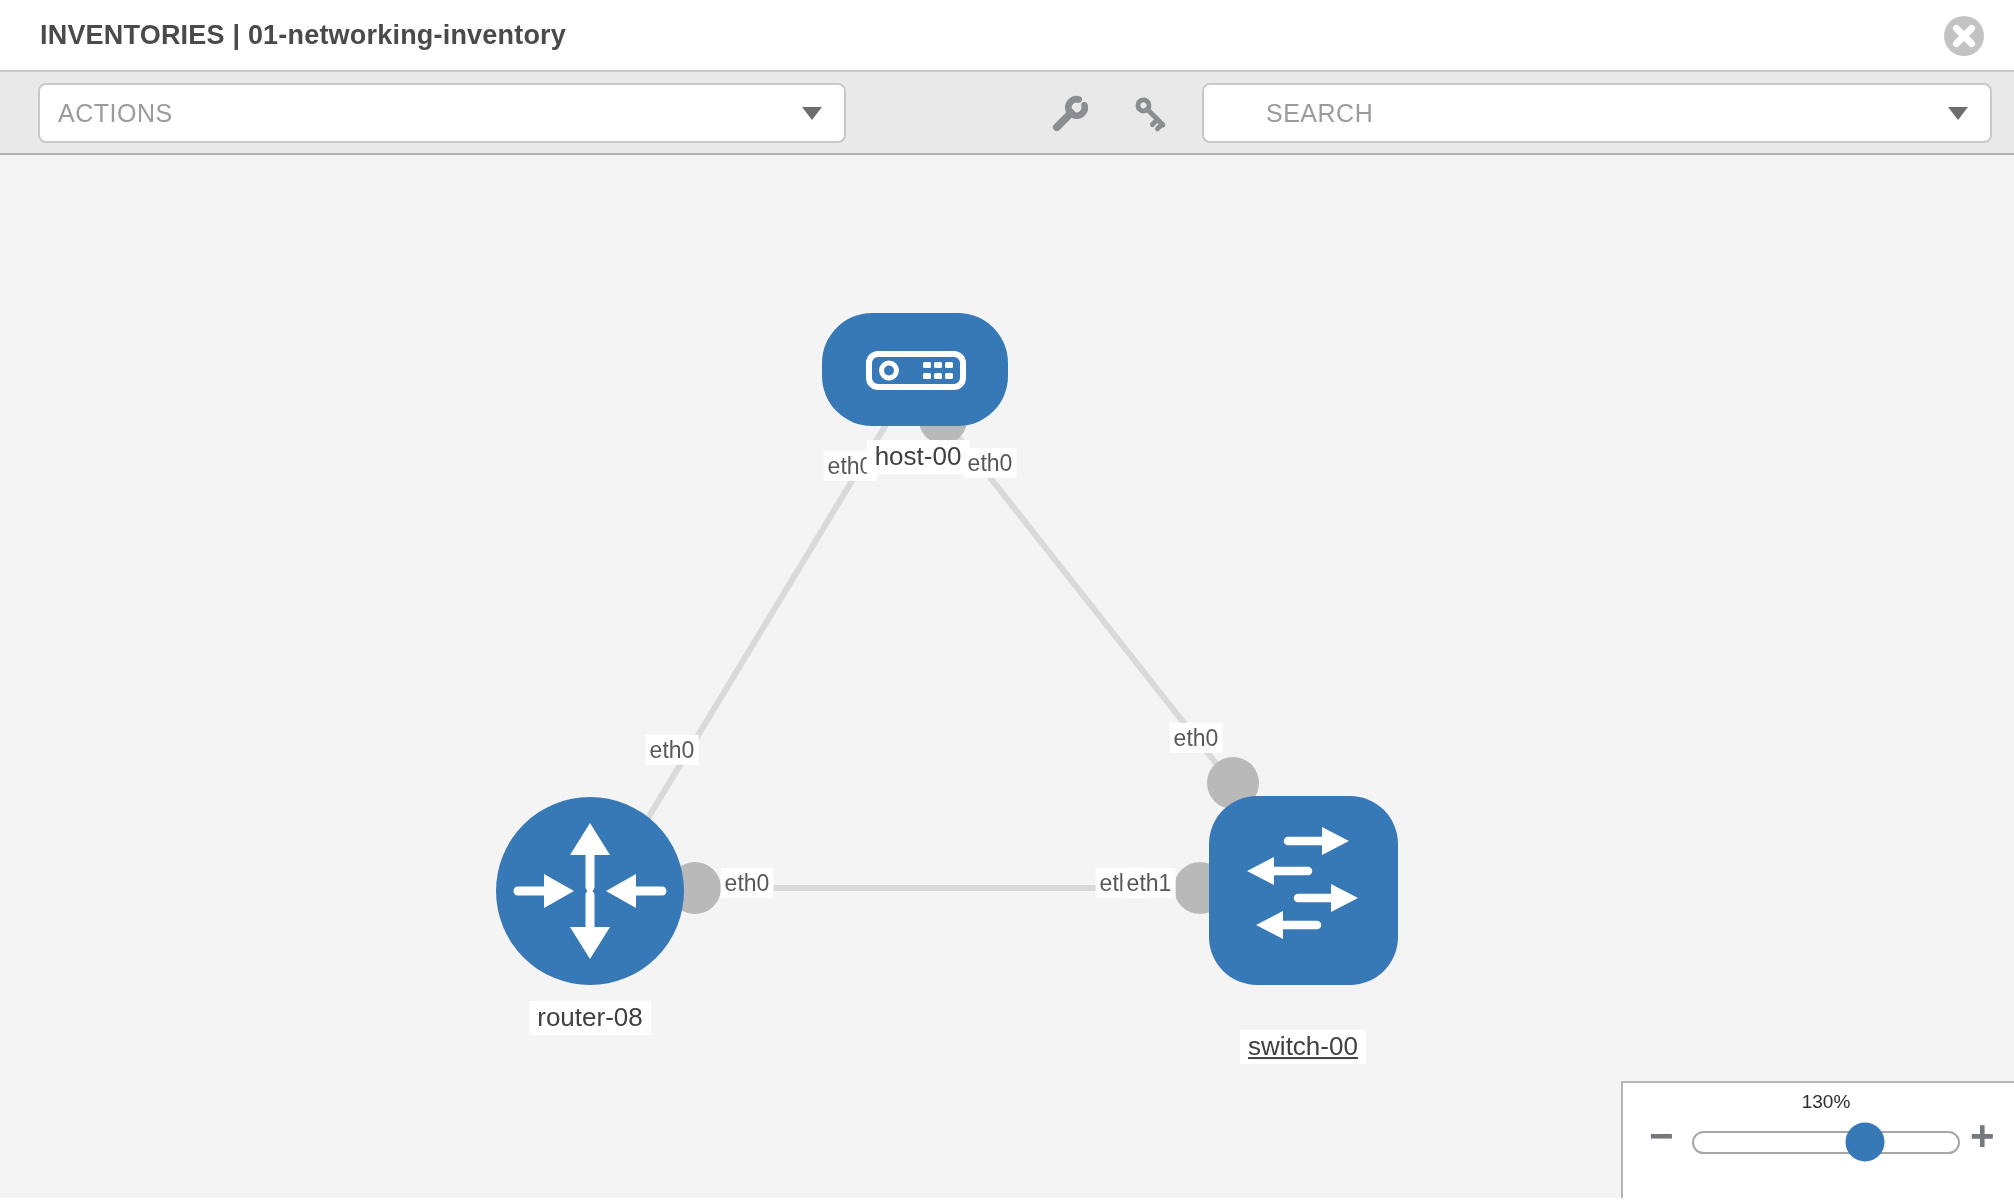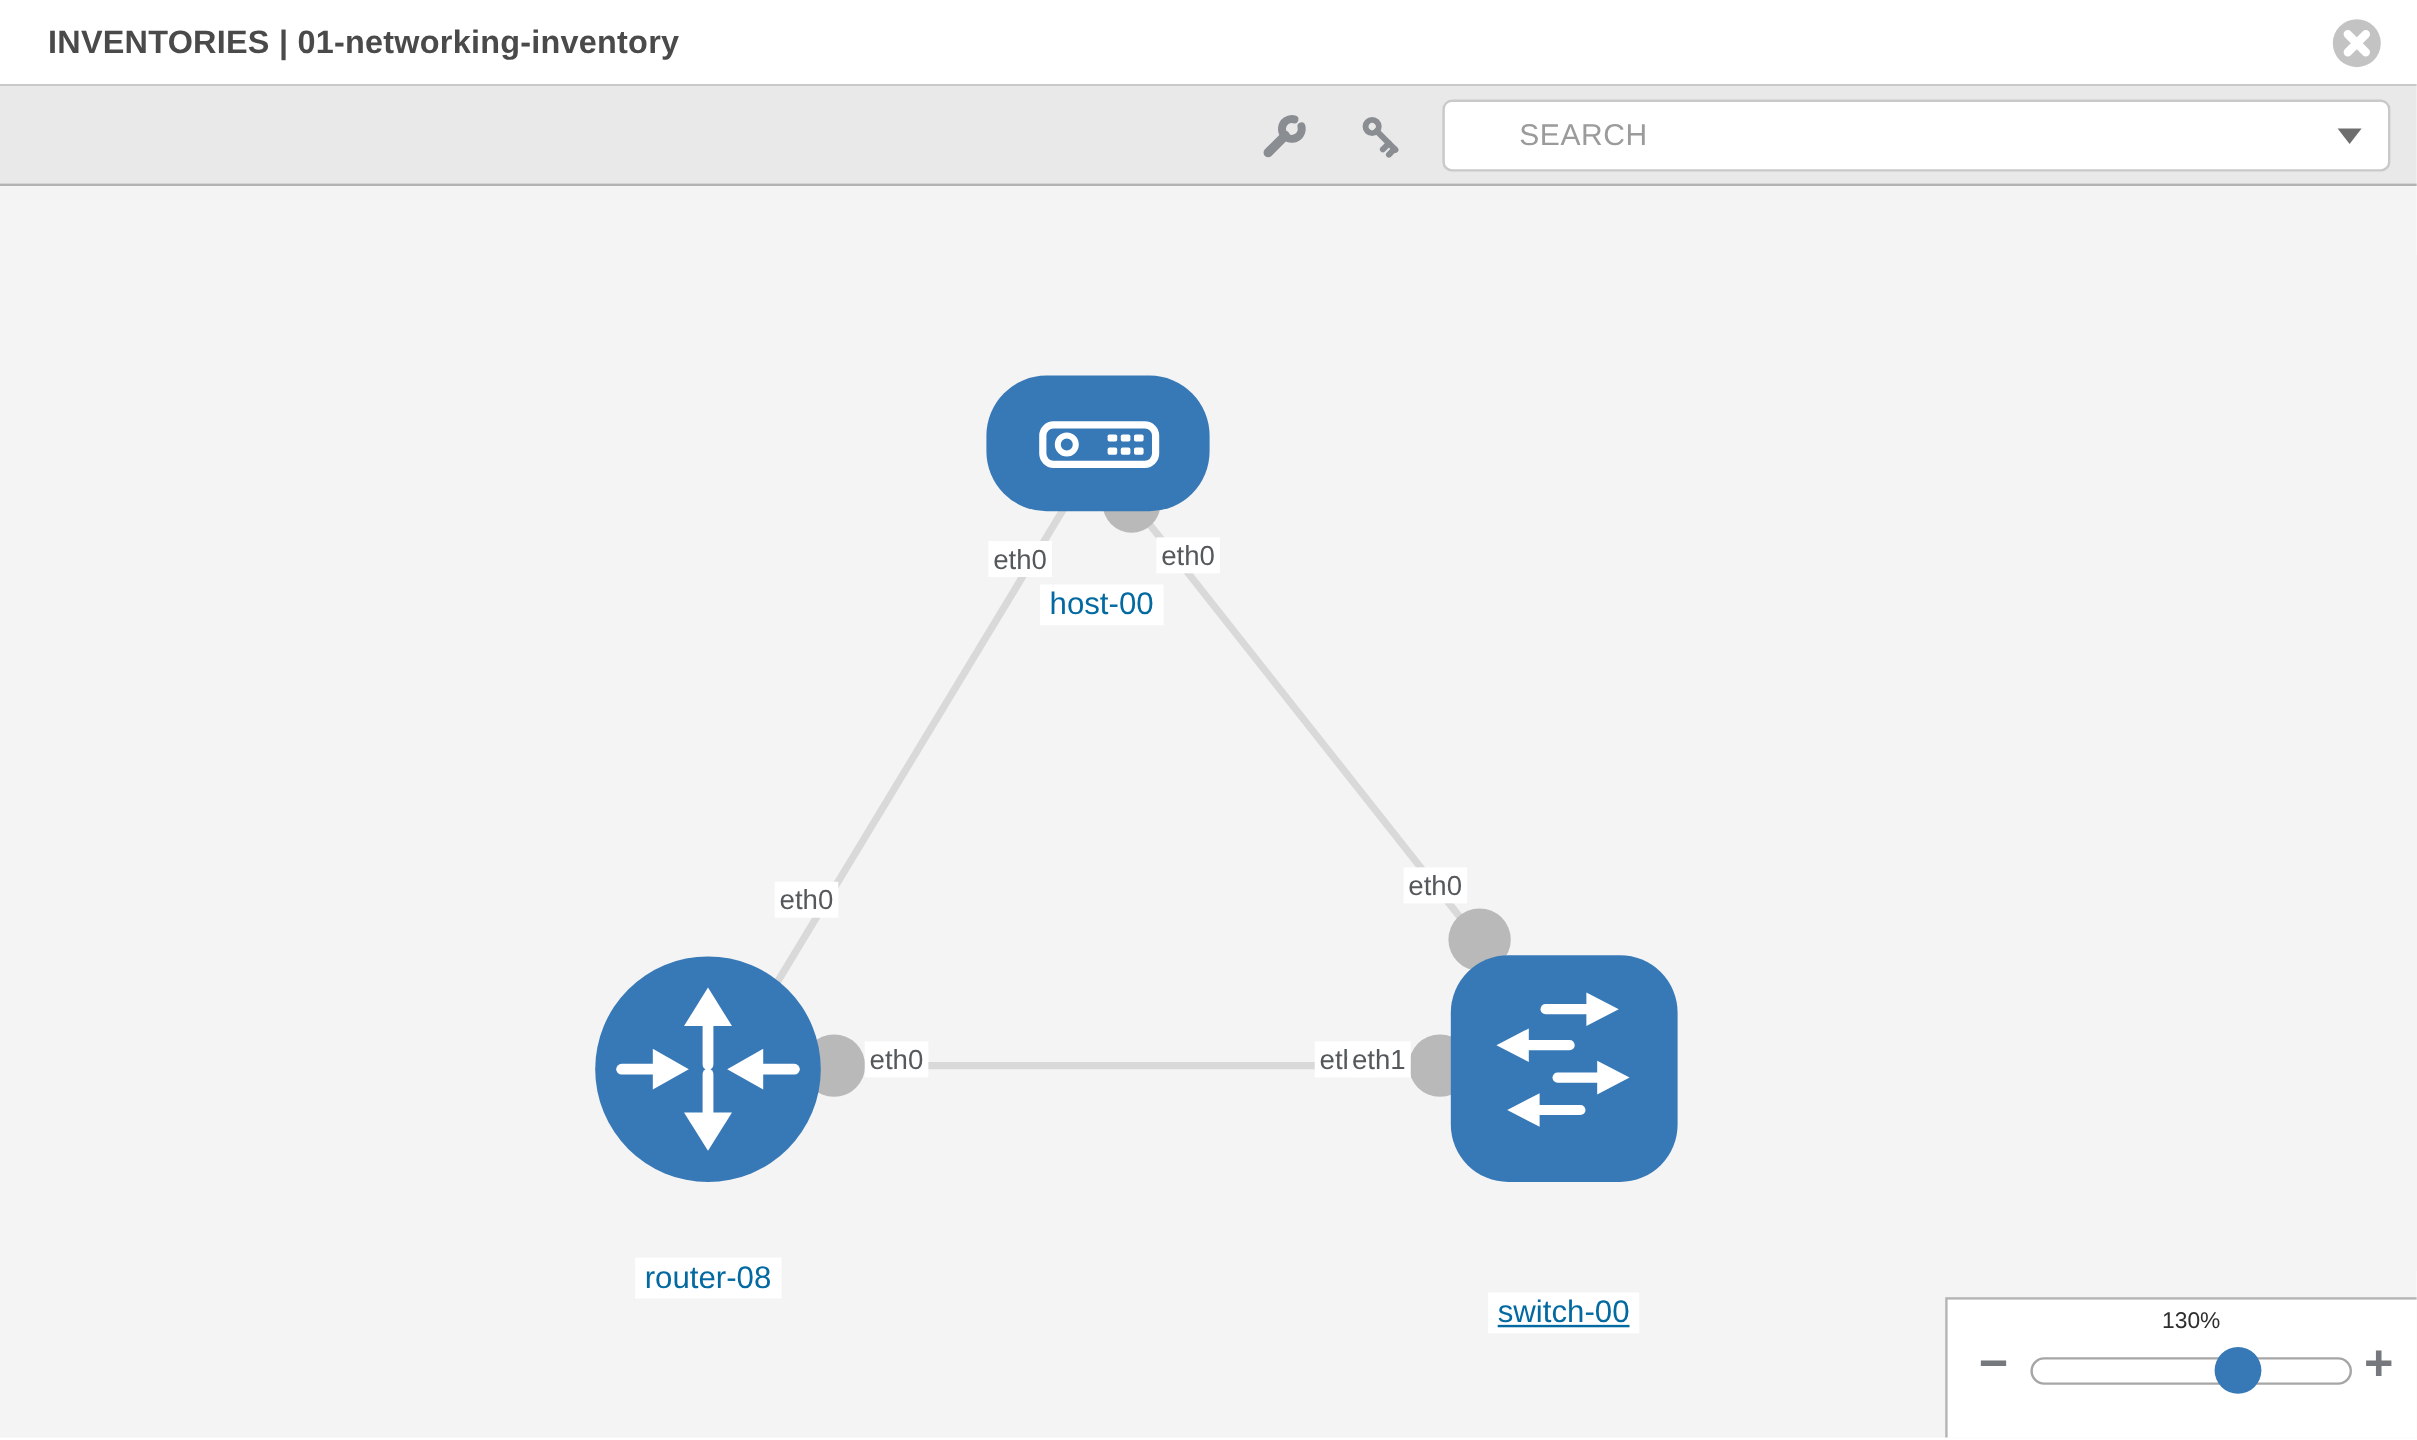--- a/index.html
+++ b/index.html
@@ -21,21 +21,21 @@
   .tool-ico { position:absolute; top:20px; width:44px; height:44px; cursor:pointer; }
   .tool-wrench { left:1048px; }
   .tool-key { left:1130px; }
 
   
   .canvas { position:relative; width:2014px; height:1043px; background:#f4f4f5; overflow:hidden; }
   .net-svg { position:absolute; left:0; top:0; }
 
   .chip { position:absolute; transform:translate(-50%,-50%); background:#ffffff; white-space:nowrap; line-height:1.15; }
   .chip-if { font-size:23px; color:#55595c; padding:2px 4px; }
-  .chip-node { font-size:26px; color:#0369a1; padding:2px 8px;margin-top:47px; }
+  .chip-node { font-size:26px; color:#404040; padding:2px 8px; }
 
   
   .zoom-panel { position:absolute; left:1621px; top:926px; width:397px; height:121px; background:#fff; border:2px solid #b4b4b4; }
   .zoom-pct { position:absolute; left:69px; top:8px; width:268px; text-align:center; font-size:19px; color:#2e2e2e; }
   .zoom-minus, .zoom-plus { position:absolute; top:32px; font-size:42px; font-weight:700; color:#75797d; cursor:pointer; line-height:1; }
   .zoom-minus { left:26px; }
   .zoom-plus { left:347px; }
   .zoom-track { position:absolute; left:69px; top:48px; width:268px; height:23px; background:#fff; border:2px solid #a6a6a6; border-radius:12px; cursor:pointer; }
   .zoom-thumb { position:absolute; left:242px; top:59px; width:39px; height:39px; border-radius:50%; background:#3778b7; transform:translate(-50%,-50%); cursor:grab; }
 </style>
@@ -47,20 +47,24 @@
   <header class="hdr">
     <div class="hdr-title">INVENTORIES | 01-networking-inventory</div>
     <svg class="close-btn" viewBox="0 0 42 42">
       <circle cx="21" cy="21" r="20" fill="#c3c3c3"></circle>
       <line x1="13.5" y1="13.5" x2="28.5" y2="28.5" stroke="#fff" stroke-width="7" stroke-linecap="round"></line>
       <line x1="28.5" y1="13.5" x2="13.5" y2="28.5" stroke="#fff" stroke-width="7" stroke-linecap="round"></line>
     </svg>
   </header>
 
   <div class="tbar">
+    <div class="combo combo-actions">
+      <span class="combo-label">ACTIONS</span>
+      <span class="caret"></span>
+    </div>
 
     <svg class="tool-ico tool-wrench" viewBox="0 0 40 40">
       <line x1="8" y1="32" x2="21" y2="19" stroke="#8a8e92" stroke-width="7" stroke-linecap="round"></line>
       <path d="M 33.2 12.1 A 7.5 7.5 0 1 1 27.9 6.8" fill="none" stroke="#8a8e92" stroke-width="6" stroke-linecap="round"></path>
     </svg>
 
     <svg class="tool-ico tool-key" viewBox="0 0 40 40">
       <g transform="rotate(45 20 20)">
         <circle cx="9" cy="20" r="5" fill="none" stroke="#8a8e92" stroke-width="4.5"></circle>
         <line x1="14" y1="20" x2="34" y2="20" stroke="#8a8e92" stroke-width="4.5" stroke-linecap="round"></line>

